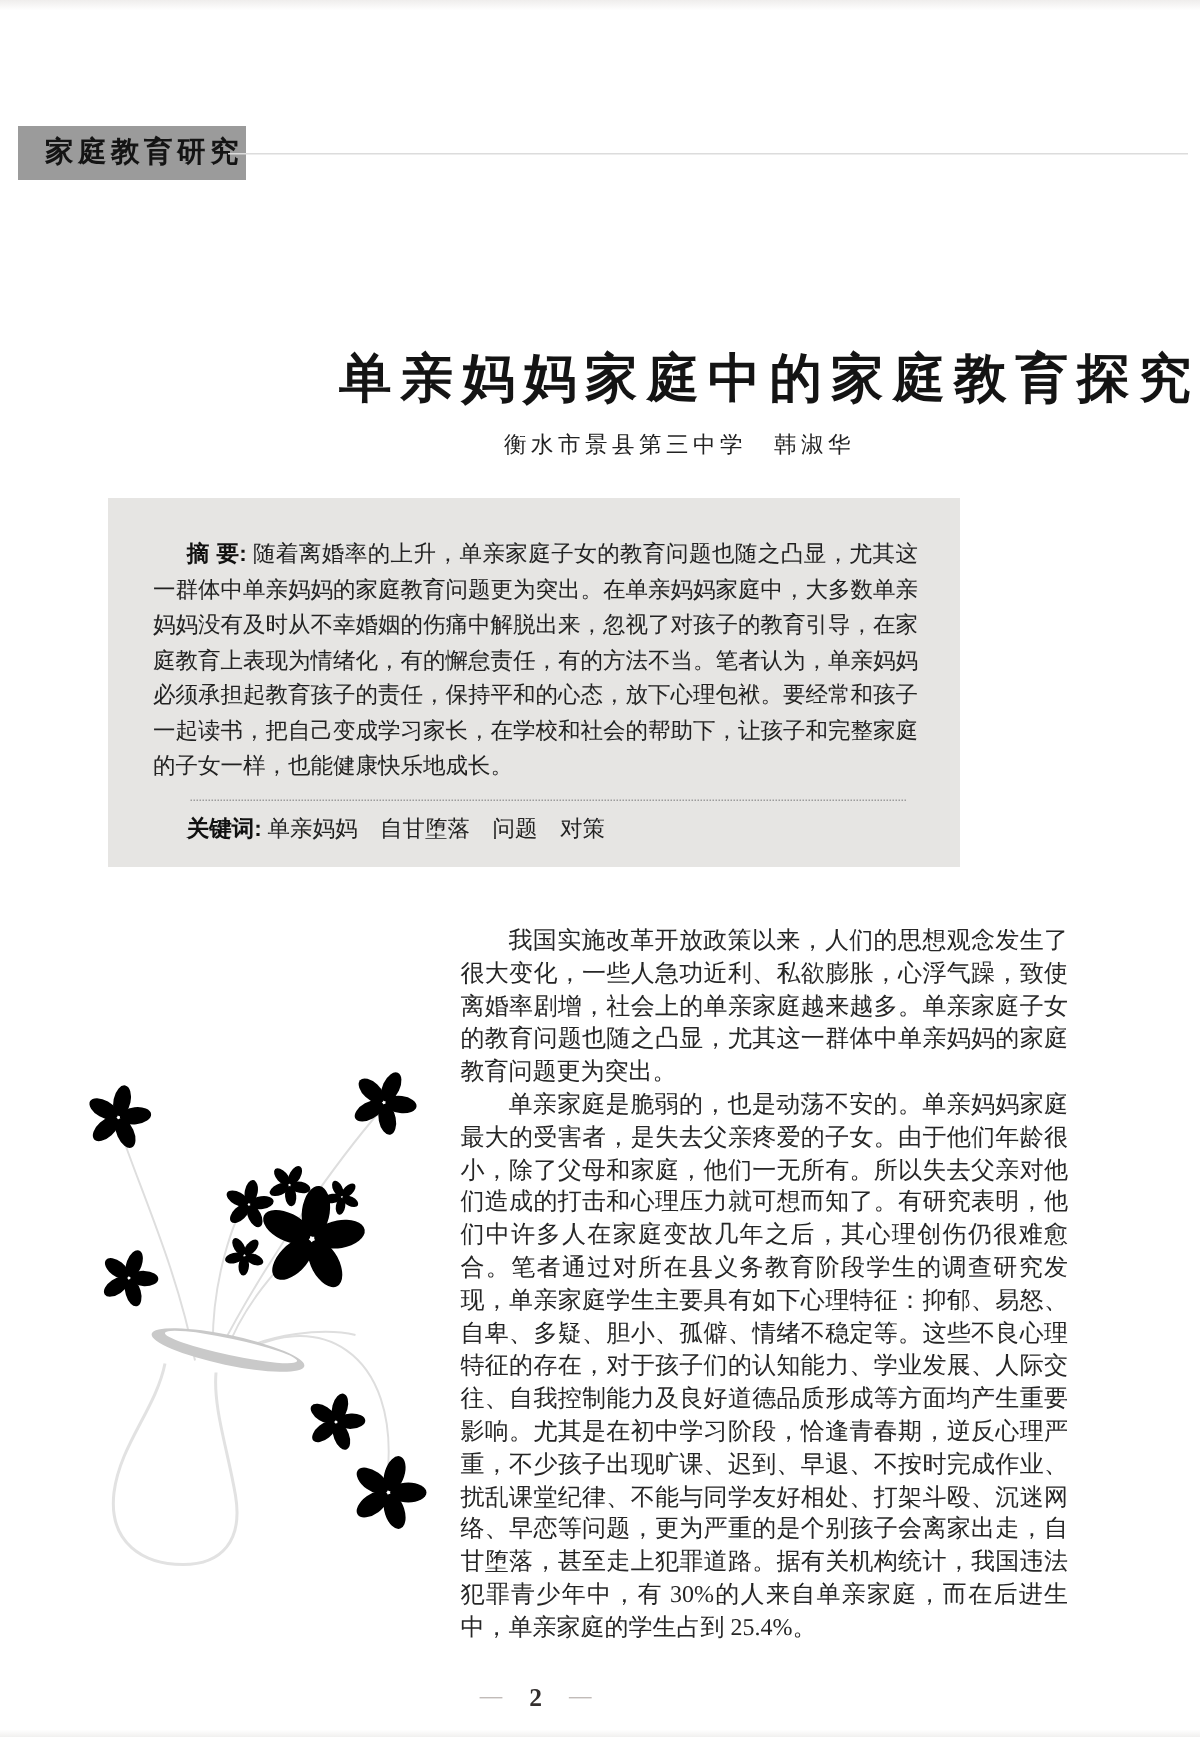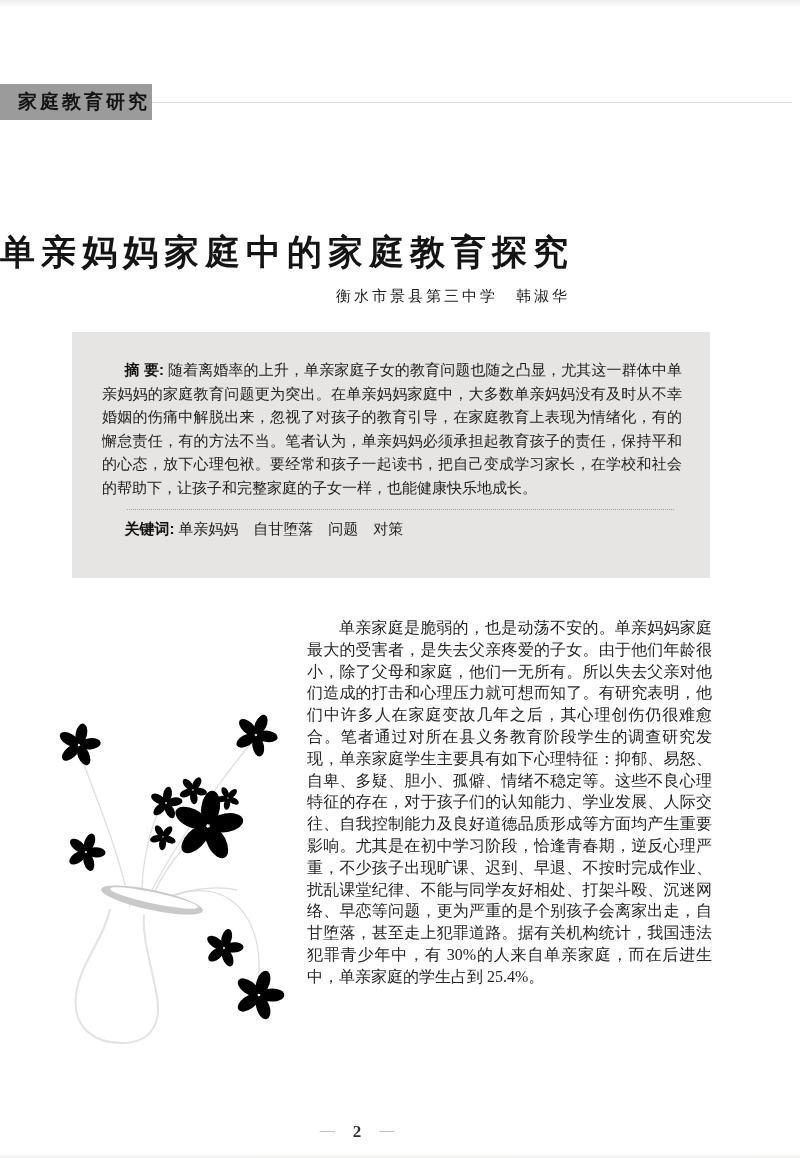--- a/index.html
+++ b/index.html
@@ -19,41 +19,41 @@
   .page{
     position:relative;width:800px;height:1158px;margin:0 auto;background:#fff;
     overflow:hidden;font-family:"Liberation Serif","DejaVu Serif",serif;color:var(--ink);
   }
   .scan-top{position:absolute;top:0;left:0;right:0;height:7px;
     background:linear-gradient(#efedec,#ffffff);}
   .scan-bottom{position:absolute;bottom:0;left:0;right:0;height:5px;
     background:linear-gradient(#ffffff,#f1f0ef);}
 
   .section-label{
-    position:absolute;left:0;top:84;top:84px;width:152px;height:36px;
+    position:absolute;left:12px;top:84;top:84px;width:152px;height:36px;
     background:var(--label-bg);color:var(--title-ink);
     font-family:"Liberation Sans","DejaVu Sans",sans-serif;font-weight:700;
     font-size:19px;line-height:36px;letter-spacing:3px;padding-left:18px;
     box-sizing:border-box;white-space:nowrap;
   }
   .header-rule{position:absolute;left:152px;right:8px;top:102px;height:1px;background:var(--rule);}
 
   .article-title{
-    position:absolute;left:0;top:206px;width:100%;text-align:left;
+    position:absolute;left:0;top:206px;width:100%;text-align:right;
     font-family:"Liberation Sans","DejaVu Sans",sans-serif;font-weight:700;
     font-size:35px;letter-spacing:6px;color:var(--title-ink);white-space:nowrap;
   }
   .author-line{
     position:absolute;left:0;top:287px;width:100%;box-sizing:border-box;
     padding-left:106px;text-align:center;font-size:15px;letter-spacing:3px;color:#222;
     white-space:nowrap;
   }
 
   .abstract-box{
-    position:absolute;left:72px;top:332px;width:638px;height:246px;
+    position:absolute;left:72px;top:332px;width:568px;height:246px;
     background:var(--abstract-bg);box-sizing:border-box;
     padding:26px 28px 0 30px;
   }
   .abstract-par{
     margin:0;font-size:15px;line-height:23.5px;text-align:justify;
     text-indent:1.5em;color:#222;
   }
   .abstract-par .abs-label,
   .keywords-line .kw-label{
     font-family:"Liberation Sans","DejaVu Sans",sans-serif;font-weight:700;color:#111;
@@ -133,20 +133,21 @@
 
     <g class="fl-outline">
       <use href="#f5" transform="translate(226,40) scale(0.95) rotate(25)"></use>
       <use href="#f5" transform="translate(136,108) scale(0.72) rotate(10)"></use>
       <use href="#f5" transform="translate(198,103) scale(0.52) rotate(45)"></use>
       <use href="#f5" transform="translate(229,300) scale(1.1) rotate(18)"></use>
     </g>
   </svg>
 
   <div class="body-col">
+    <p>我国实施改革开放政策以来，人们的思想观念发生了很大变化，一些人急功近利、私欲膨胀，心浮气躁，致使离婚率剧增，社会上的单亲家庭越来越多。单亲家庭子女的教育问题也随之凸显，尤其这一群体中单亲妈妈的家庭教育问题更为突出。</p>
     <p>单亲家庭是脆弱的，也是动荡不安的。单亲妈妈家庭最大的受害者，是失去父亲疼爱的子女。由于他们年龄很小，除了父母和家庭，他们一无所有。所以失去父亲对他们造成的打击和心理压力就可想而知了。有研究表明，他们中许多人在家庭变故几年之后，其心理创伤仍很难愈合。笔者通过对所在县义务教育阶段学生的调查研究发现，单亲家庭学生主要具有如下心理特征：抑郁、易怒、自卑、多疑、胆小、孤僻、情绪不稳定等。这些不良心理特征的存在，对于孩子们的认知能力、学业发展、人际交往、自我控制能力及良好道德品质形成等方面均产生重要影响。尤其是在初中学习阶段，恰逢青春期，逆反心理严重，不少孩子出现旷课、迟到、早退、不按时完成作业、扰乱课堂纪律、不能与同学友好相处、打架斗殴、沉迷网络、早恋等问题，更为严重的是个别孩子会离家出走，自甘堕落，甚至走上犯罪道路。据有关机构统计，我国违法犯罪青少年中，有 30%的人来自单亲家庭，而在后进生中，单亲家庭的学生占到 25.4%。</p>
   </div>
 
   <div class="page-footer">
     <span class="dash">—</span><span class="num">2</span><span class="dash">—</span>
   </div>
 
   <div class="scan-bottom"></div>
 </div>
 

